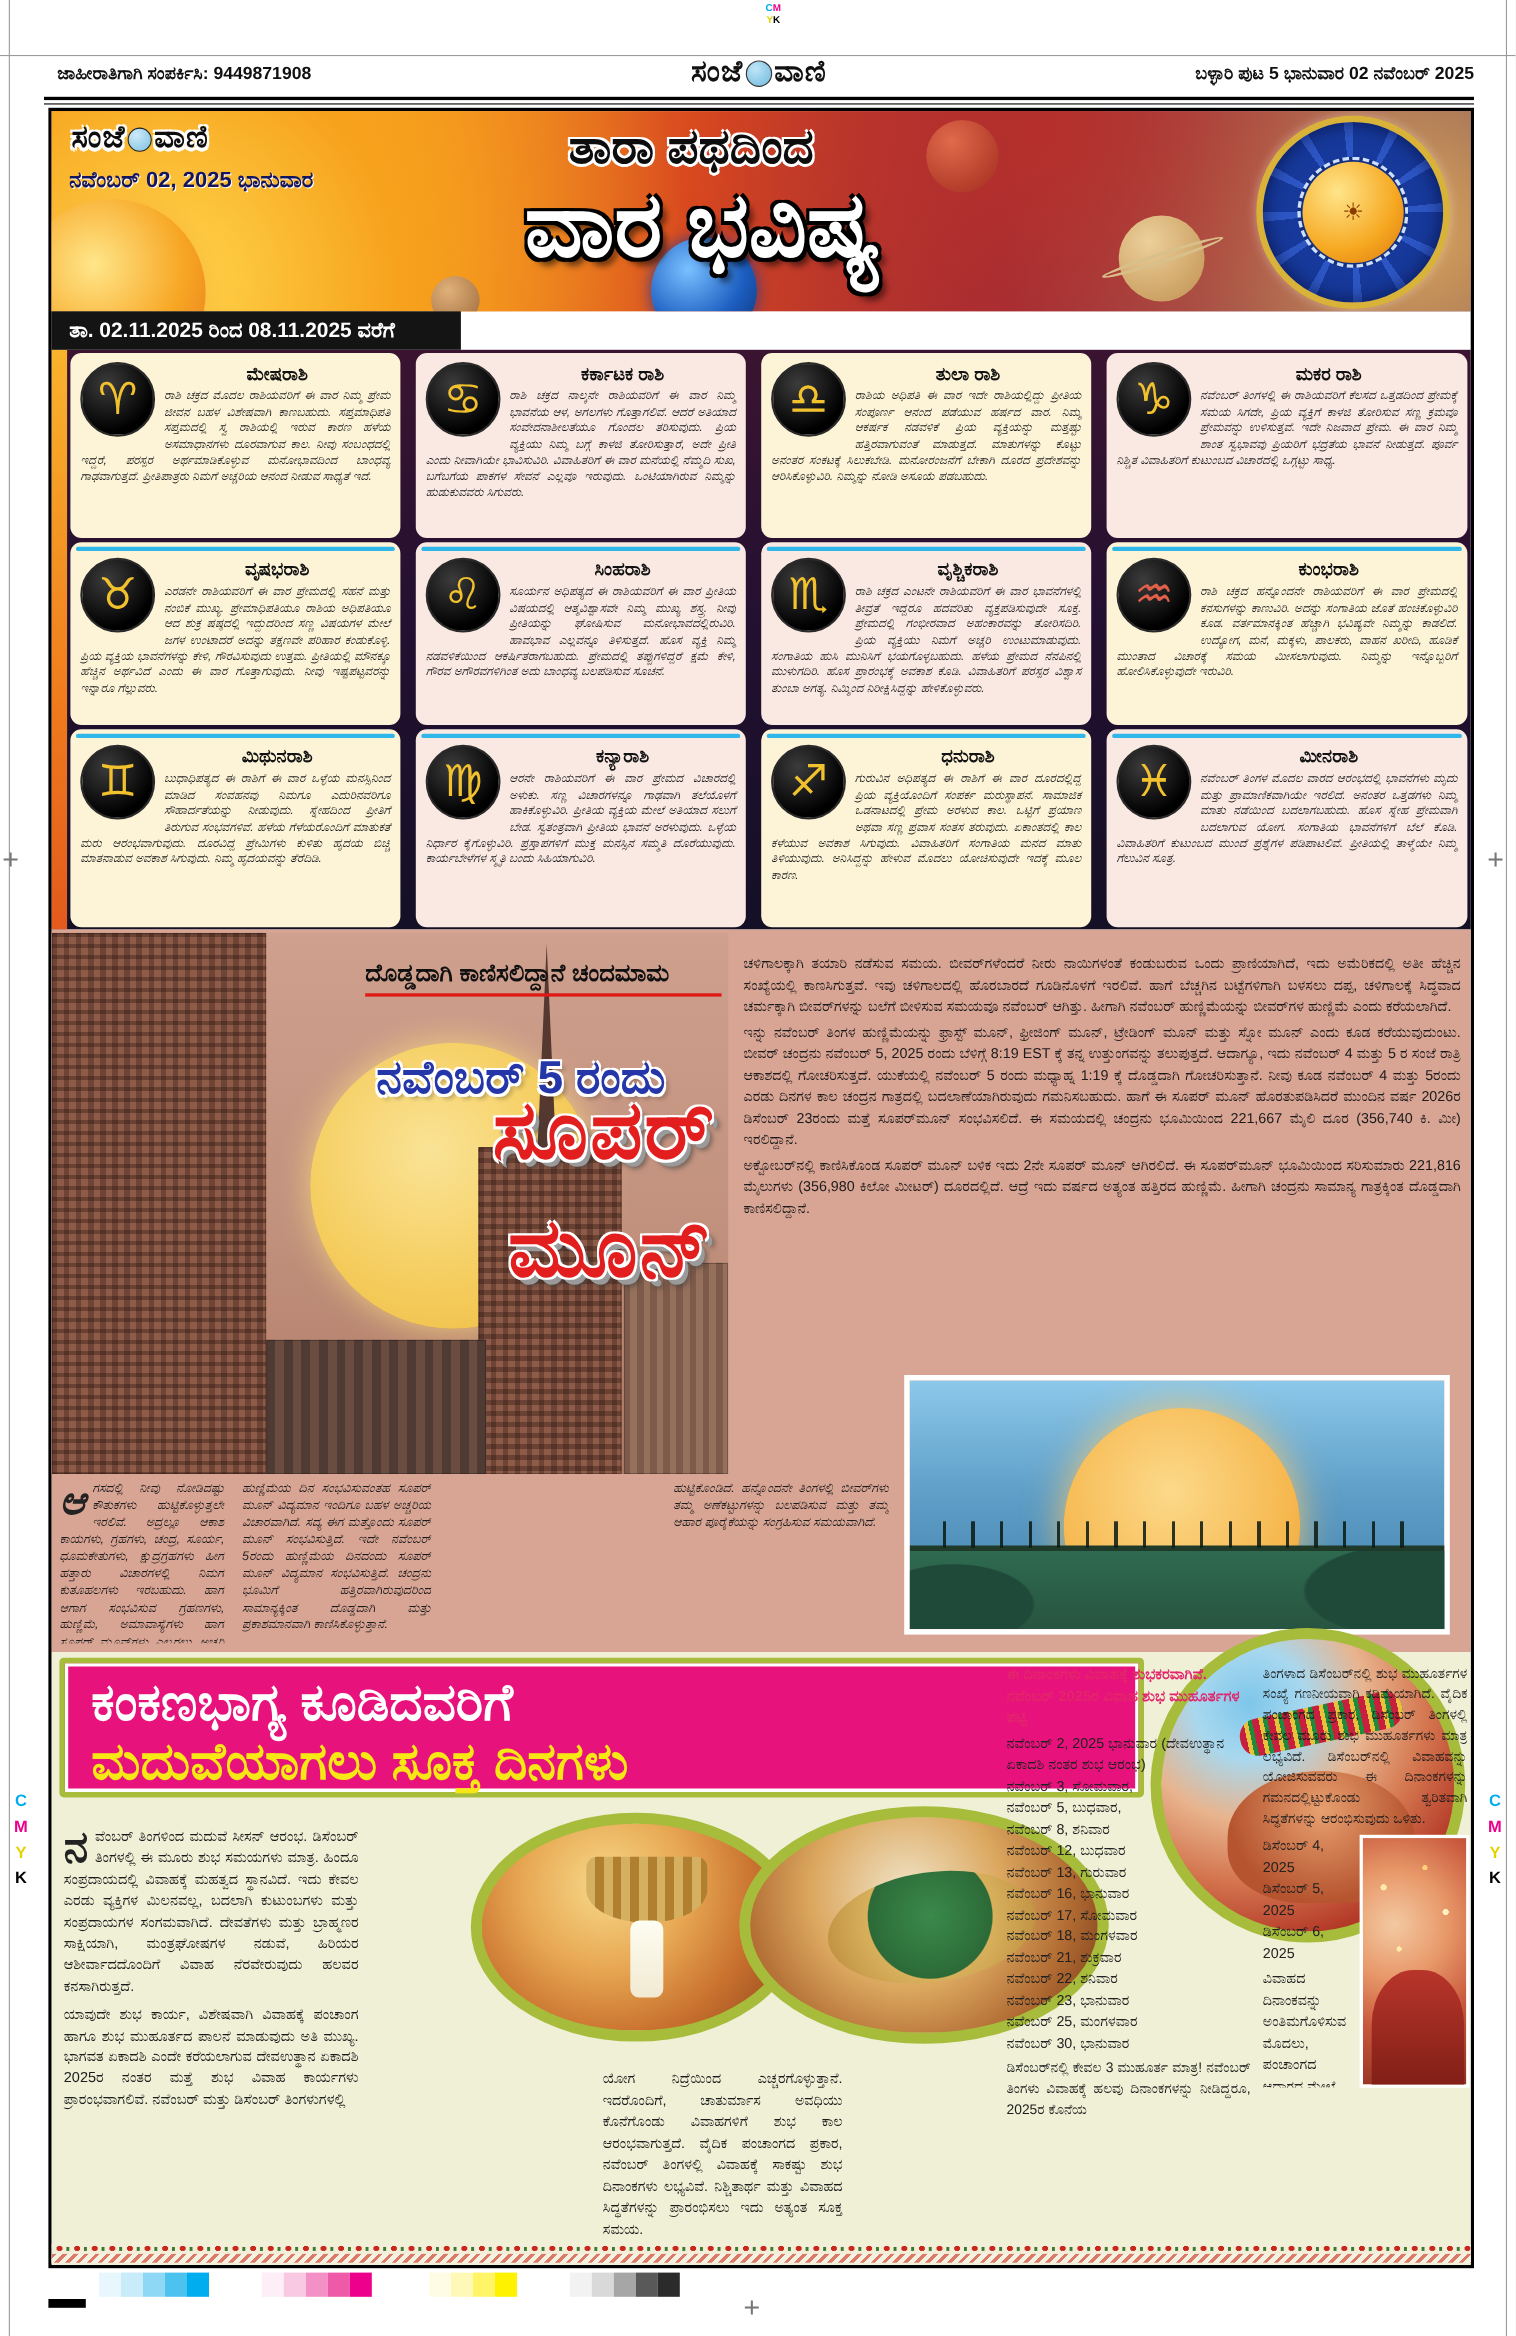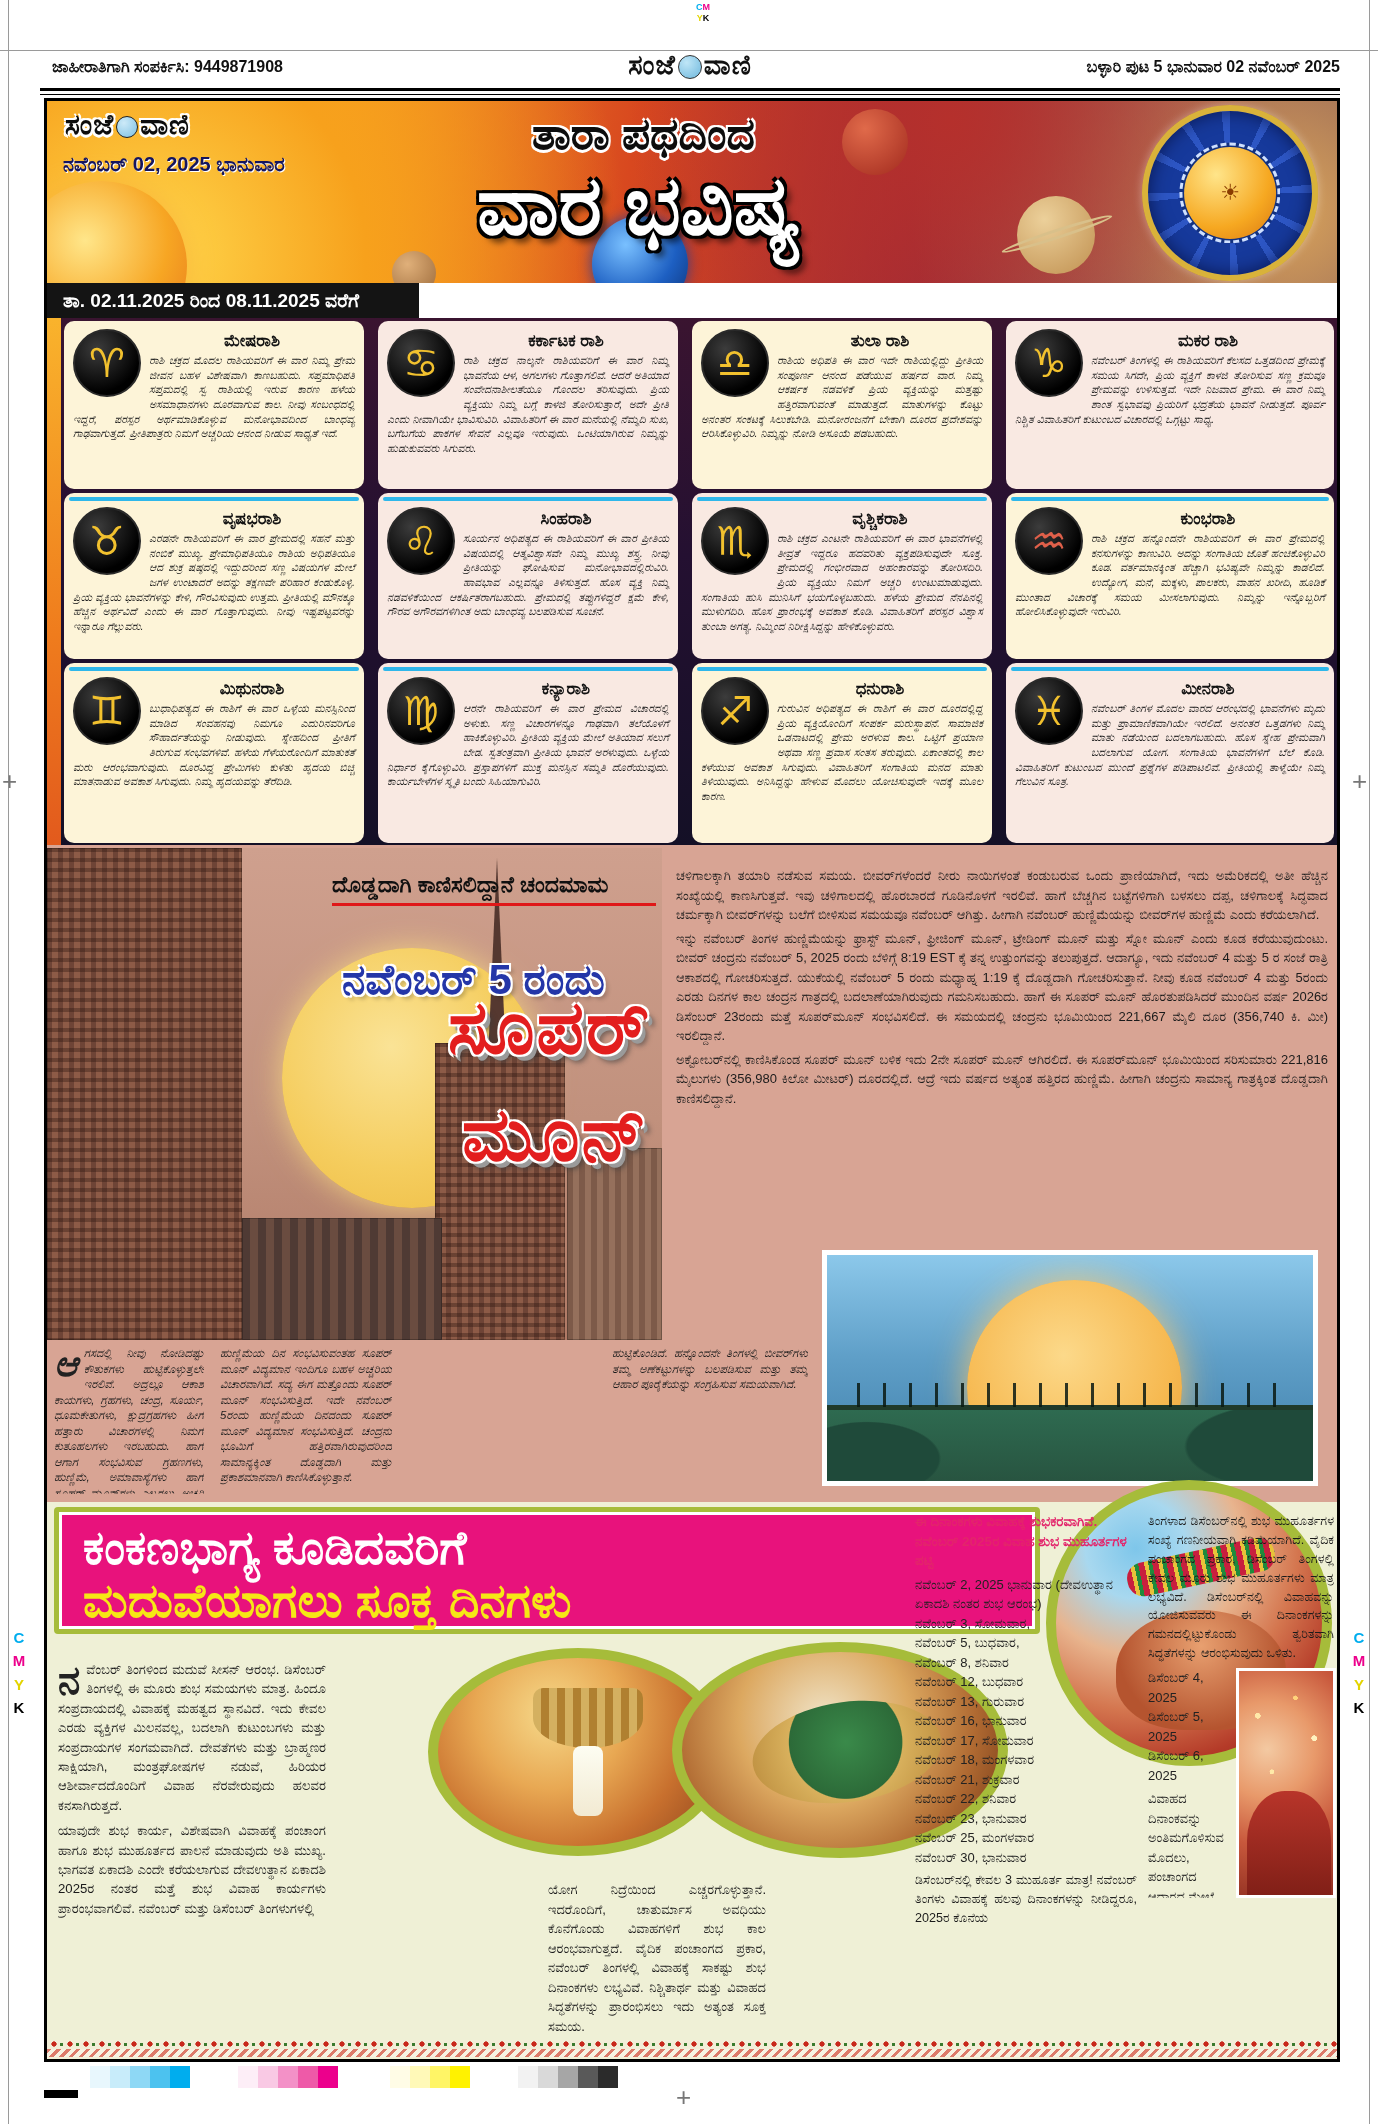--- a/index.html
+++ b/index.html
@@ -107,21 +107,21 @@
     <div class="planet" style="left:345px;top:150px;width:44px;height:44px;background:radial-gradient(circle at 35% 30%,#e0b07a,#9c6a3a);"></div>
     <div class="planet" style="left:795px;top:8px;width:66px;height:66px;background:radial-gradient(circle at 35% 30%,#e06a4a,#a22a1e);"></div>
     <div class="planet" style="left:970px;top:95px;width:78px;height:78px;background:radial-gradient(circle at 35% 30%,#ecd09a,#c09050);"></div>
     <div class="abs" style="left:952px;top:128px;width:116px;height:10px;border-radius:50%;border:3px solid #d9c08a;transform:rotate(-18deg);"></div>
 
     <div class="abs outline-w" style="left:18px;top:8px;font-size:28px;font-weight:bold;letter-spacing:1px;">
       <span>ಸಂಜೆ</span><span style="display:inline-block;width:20px;height:20px;border-radius:50%;background:radial-gradient(circle at 35% 30%,#cdeaf8,#7cc0e2);border:1px solid #222;vertical-align:middle;margin:0 2px;"></span><span>ವಾಣಿ</span>
     </div>
     <div class="abs" style="left:16px;top:52px;font-size:20px;font-weight:bold;color:#15155e;text-shadow:1px 1px 0 #fff;">ನವೆಂಬರ್ 02, 2025 ಭಾನುವಾರ</div>
 
-    <div class="abs outline-w" style="left:485px;top:8px;font-size:44px;font-weight:bold;">ತಾರಾ ಪಥದಿಂದ</div>
+    <div class="abs outline-w" style="left:470px;top:8px;font-size:44px;font-weight:bold;">ತಾರಾ ಪಥದಿಂದ</div>
     <div class="abs title-big" style="left:430px;top:58px;font-size:82px;">ವಾರ ಭವಿಷ್ಯ</div>
 
     <div class="abs wheel" style="left:1095px;top:4px;width:176px;height:176px;">
       <div class="wheel-inner"></div>
       <div class="wheel-core">
           <span>☀</span>
         </div>
     </div>
   </div>
 

